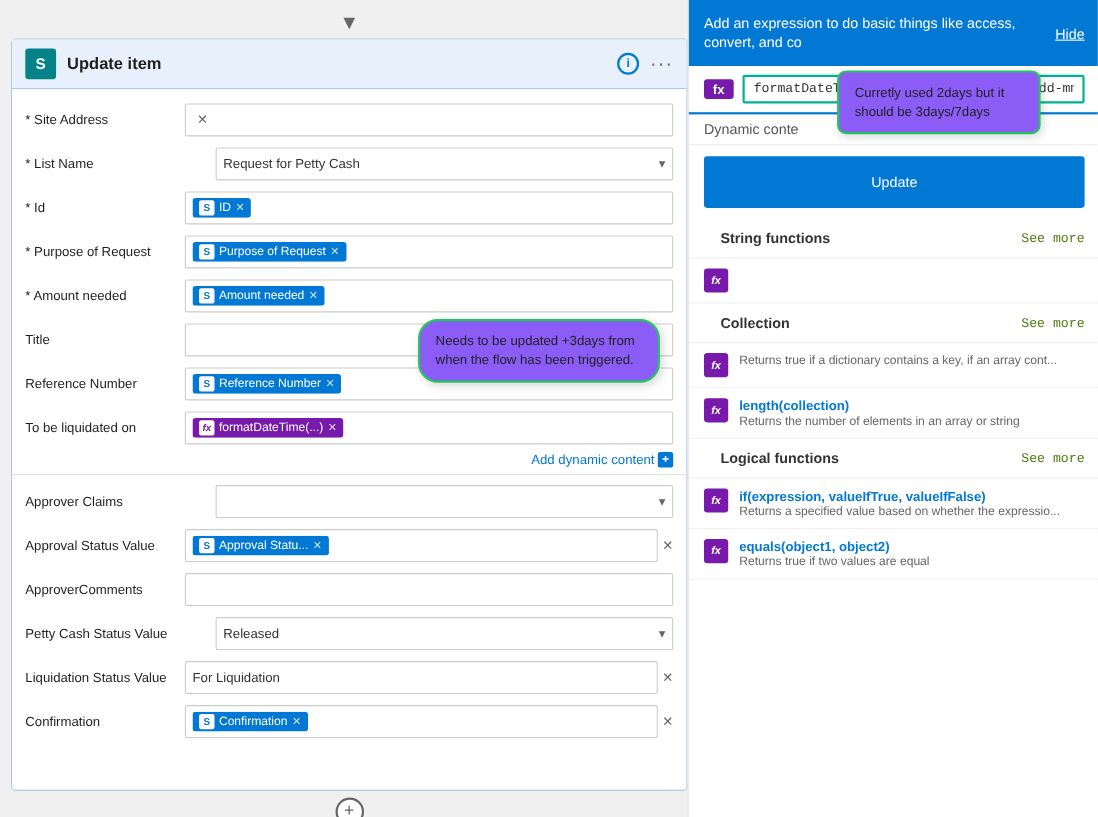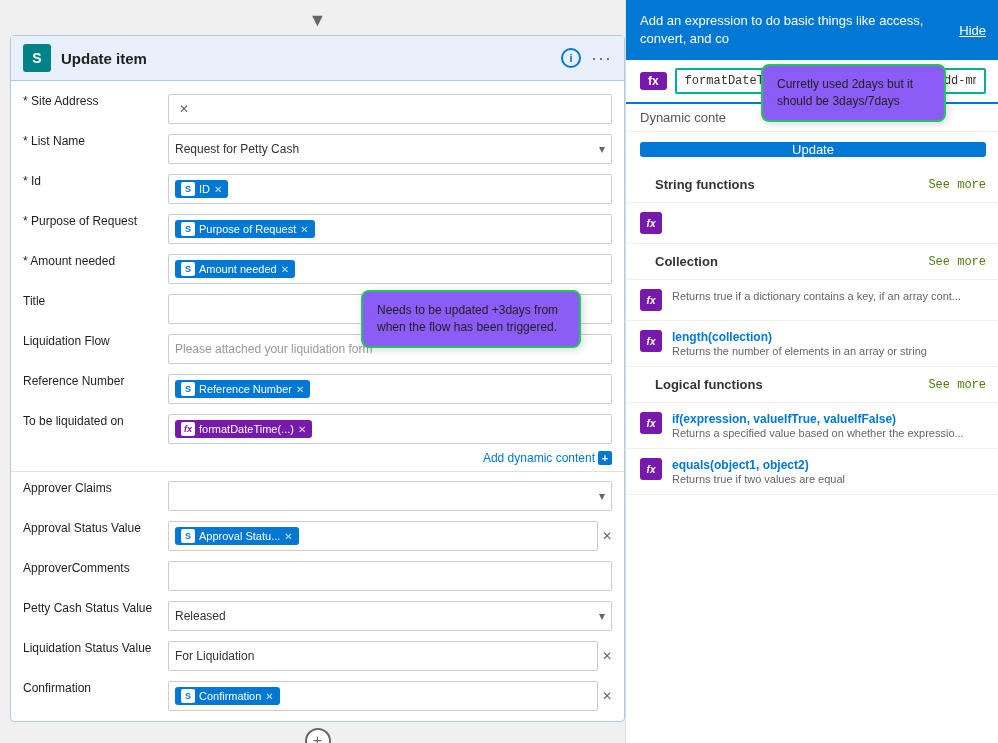--- a/index.html
+++ b/index.html
@@ -96,20 +96,21 @@
     }
 
     .card-body {
       padding: 8px 0;
       max-height: 640px;
       overflow-y: auto;
     }
 
     .form-row {
       display: flex;
+      align-items: center;
       padding: 5px 12px;
       min-height: 34px;
     }
 
     .form-label {
       width: 145px;
       flex-shrink: 0;
       font-size: 12px;
       color: #1f1f1f;
     }
@@ -125,20 +126,21 @@
       border-radius: 2px;
       padding: 5px 8px;
       font-size: 12px;
       color: #333;
       width: 100%;
       height: 30px;
       display: flex;
       align-items: center;
       background: #fff;
       position: relative;
+      margin-left: 28px;
     }
 
     .text-input.with-dropdown {
       display: flex;
       justify-content: space-between;
       align-items: center;
       cursor: pointer;
     }
 
     .token-tag {
@@ -338,21 +340,21 @@
       color: #333;
       background: #fff;
       outline: none;
     }
 
     .update-btn {
       background: #0078d4;
       color: white;
       border: none;
       border-radius: 3px;
-      padding: 0 20px;
+      padding: 16px 20px;
       font-size: 13px;
       cursor: pointer;
       margin: 10px 14px;
       width: calc(100% - 28px);
     }
 
     .panel-scrollable {
       flex: 1;
       overflow-y: auto;
     }
@@ -541,30 +543,20 @@
 
           <div class="form-row">
             <div class="form-label">Title</div>
             <div class="form-control-area">
               <div class="input-with-close">
                 <div class="input-content"></div>
               </div>
             </div>
           </div>
 
-          <div class="form-row">
-            <div class="form-label">Liquidation Flow</div>
-            <div class="form-control-area">
-              <div class="input-with-close">
-                <div class="input-content">
-                  <span class="placeholder-text">Please attached your liquidation form</span>
-                </div>
-              </div>
-            </div>
-          </div>
 
           <div class="form-row">
             <div class="form-label">Reference Number</div>
             <div class="form-control-area">
               <div class="input-with-close">
                 <div class="input-content">
                   <span class="token-tag">
                     <span class="token-icon">S</span>
                     <span>Reference Number</span>
                     <span class="close-x">✕</span>
@@ -675,21 +667,21 @@
             
           </div>
 
         </div>
       </div>
 
       <div class="bottom-connector" style="width:615px;">
         <div class="plus-circle">+</div>
       </div>
 
-      <div class="tooltip-bubble tooltip1" style="left:351px;top:255px;position:absolute;">
+      <div class="tooltip-bubble tooltip1" style="left:370px;top:255px;position:absolute;border-radius:18px;">
         <span>Needs to be updated +3days from when the flow has been triggered.</span>
       </div>
     </div>
   </div>
 
   <div class="right-panel">
     <div class="panel-header">
       <div class="panel-header-top">
         <span class="panel-header-text">Add an expression to do basic things like access, convert, and co</span>
         <span class="hide-link">Hide</span>

